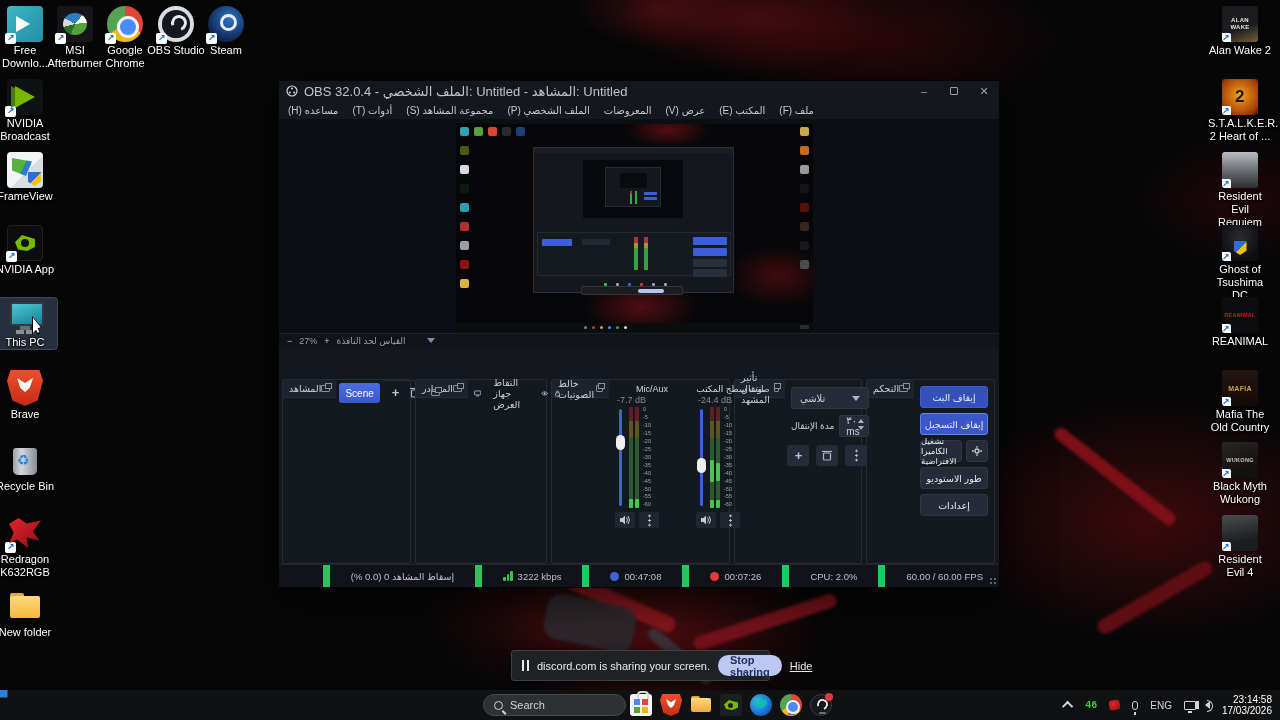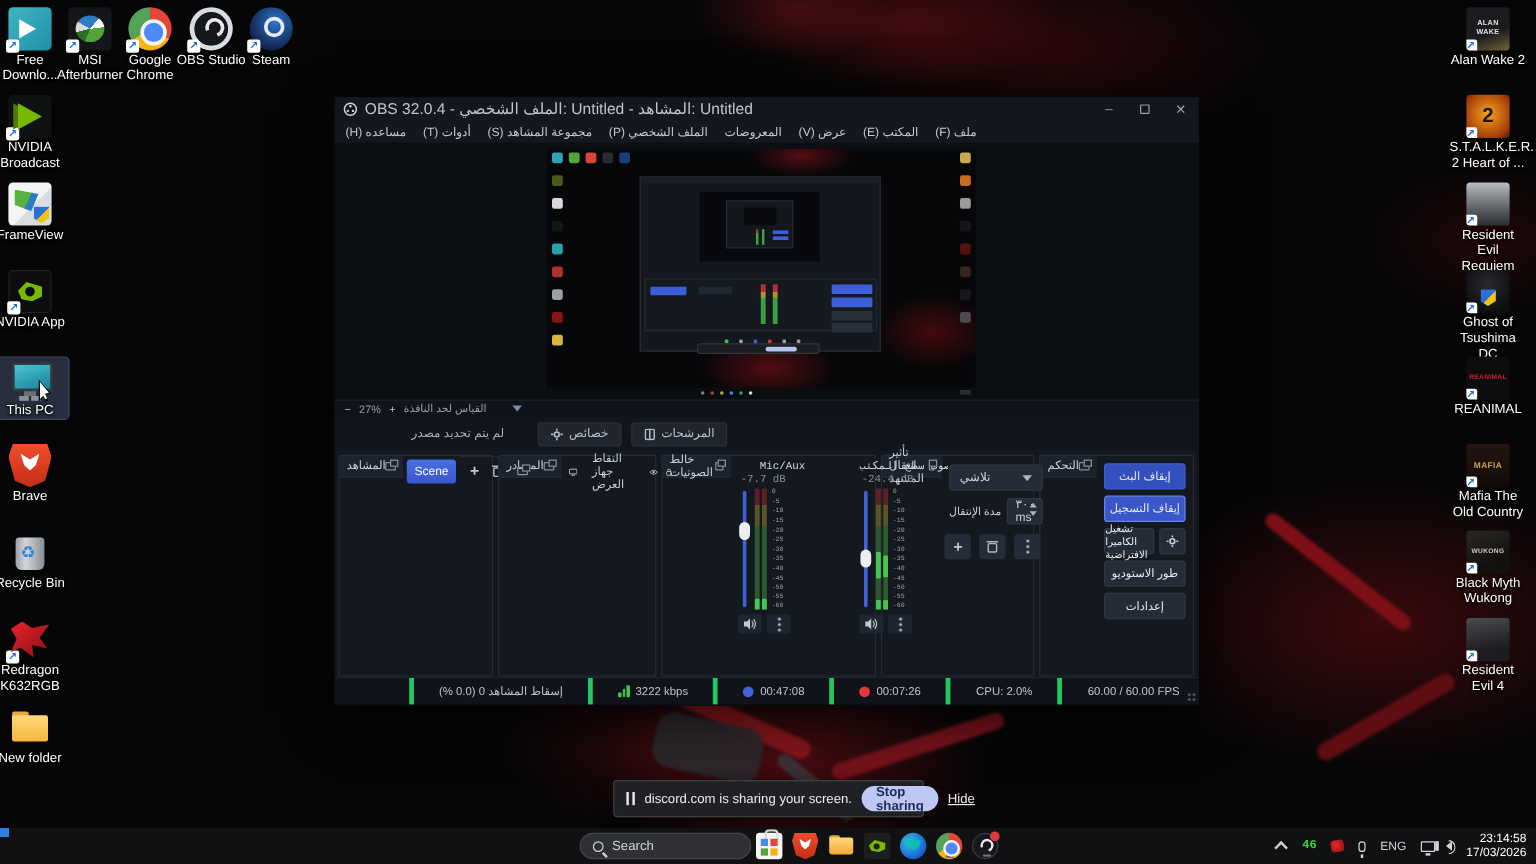--- a/index.html
+++ b/index.html
@@ -120,21 +120,21 @@
   .dock-f{height:24px;border-top:1px solid #242a33;display:flex;align-items:center;gap:11px;padding:0 9px;color:#aeb5bf;}
   .scene-item{margin:3px;height:20px;background:linear-gradient(#4a6ee0,#3a56ce);border-radius:3px;display:flex;align-items:center;padding:0 6px;color:#fff;font-size:10px;}
   .src-row{margin:3px;height:20px;display:flex;align-items:center;gap:6px;padding:0 3px;color:#c6ccd4;}
   .src-row .grow{flex:1;}
   .src-label{font-size:9.5px;}
   .gly{display:inline-flex;align-items:center;justify-content:center;}
   .plus{font-size:13px;font-weight:bold;color:#c2c8d0;line-height:1;}
   .vdots{width:3px;height:13px;background:radial-gradient(circle,#b6bcc5 1.1px,transparent 1.3px) center/3px 4.6px repeat-y;}
 
   
-  .mixwrap{display:flex;padding:4px 4px 0 6px;gap:27px;height:100%;font-family:Liberation Mono, monospace;}
+  .mixwrap{display:flex;padding:4px 4px 0 6px;gap:7px;height:100%;}
   .mch{width:74px;display:flex;flex-direction:column;}
   .mname{font-size:9px;color:#d3d7de;text-align:center;white-space:nowrap;overflow:hidden;}
   .mdb{font-size:9px;color:#868d97;margin:1px 0 2px 2px;}
   .marea{display:flex;gap:3px;height:101px;}
   .slider{position:relative;width:11px;}
   .slider::before{content:"";position:absolute;left:4px;top:2px;bottom:2px;width:3px;background:#3e63d8;border-radius:2px;}
   .handle{position:absolute;left:1px;width:9px;height:15px;background:#eceef2;border-radius:6px;z-index:2;}
   .meter{position:relative;width:11px;display:flex;gap:2px;}
   .mbar{width:4px;height:100%;background:linear-gradient(180deg,#5e2023 0 14%,#5d5426 14% 31%,#2d5930 31% 100%);position:relative;border-radius:1px;}
   .seg{position:absolute;left:0;width:100%;background:#46c64e;border-radius:1px;}
@@ -159,21 +159,21 @@
   .cbtn{height:22px;border-radius:3px;display:flex;align-items:center;justify-content:center;font-size:9.5px;color:#e8ebf2;background:#262c37;border:1px solid #303744;}
   .cbtn.blue{background:#3450bd;border-color:#3f5cd0;}
   .cbtn.blue2{background:#3a57c9;border-color:#6a81e4;}
   .vrow{display:flex;gap:4px;}
   .vrow .cbtn{flex:1;}
   .vgear{width:22px;height:22px;background:#262c37;border:1px solid #303744;border-radius:3px;display:flex;align-items:center;justify-content:center;color:#c6ccd4;}
 
   
   .statusbar{position:absolute;left:0;bottom:0;right:0;height:23px;background:#101319;border-top:1px solid #1e232c;
      display:flex;align-items:center;justify-content:flex-end;font-size:9.5px;color:#bdc3cc;}
-  .sitem{display:flex;align-items:center;gap:5px;padding:0 21px;height:100%;border-left:4px solid #22c55e;}
+  .sitem{display:flex;align-items:center;gap:5px;padding:0 21px;height:100%;border-left:7px solid #22c55e;}
   .bars{display:flex;align-items:flex-end;gap:1px;}
   .bars i{width:2.5px;background:#3ec24a;border-radius:1px;}
   .dotb{width:9px;height:9px;border-radius:50%;background:#3f63d9;}
   .dotr{width:9px;height:9px;border-radius:50%;background:#e5383c;}
   .grip{position:absolute;right:2px;bottom:2px;width:8px;height:8px;background:radial-gradient(circle,#5a6170 1px,transparent 1.2px) 0 0/4px 4px;}
 
   
   .canvas{position:absolute;left:177px;top:43px;width:357px;height:207px;
     background:
       radial-gradient(60px 24px at 212px 6px,#7c1117aa,transparent 70%),
@@ -460,42 +460,20 @@
   </div>
 
   <div class="zoomrow">
     <span style="color:#c2c8d0">−</span>
     <span>27%</span>
     <span style="color:#c2c8d0">+</span>
     <span>القياس لحد النافذة</span>
     <span class="tri"></span>
   </div>
 
-  <div class="srcbar">
-    <span class="srcempty" dir="rtl">لم يتم تحديد مصدر</span>
-    <div class="tbtn" style="margin-left:28px">
-      <svg class="icn" width="10" height="10" viewBox="0 0 10 10">
-        <circle cx="5" cy="5" r="2" fill="none" stroke="#b9c0c9" stroke-width="1.3"></circle>
-        <g stroke="#b9c0c9" stroke-width="1.3">
-            <line x1="5" y1="0" x2="5" y2="2"></line>
-            <line x1="5" y1="8" x2="5" y2="10"></line>
-            <line x1="0" y1="5" x2="2" y2="5"></line>
-            <line x1="8" y1="5" x2="10" y2="5"></line>
-          </g>
-      </svg>
-      <span>خصائص</span>
-    </div>
-    <div class="tbtn" style="margin-left:8px">
-      <svg class="icn" width="9" height="10" viewBox="0 0 9 10">
-        <rect x="0.8" y="0.8" width="7.4" height="8.4" rx="1" fill="none" stroke="#b9c0c9" stroke-width="1.2"></rect>
-        <line x1="4.5" y1="1" x2="4.5" y2="9" stroke="#b9c0c9" stroke-width="1.2"></line>
-      </svg>
-      <span>المرشحات</span>
-    </div>
-  </div>
 
   <div class="docks">
 
     <div class="dock d-scenes">
       <div class="dock-h">
           <span class="dtitle">المشاهد</span>
           <span class="pop"></span>
         </div>
       <div class="dock-b">
         <div class="scene-item">Scene</div>

